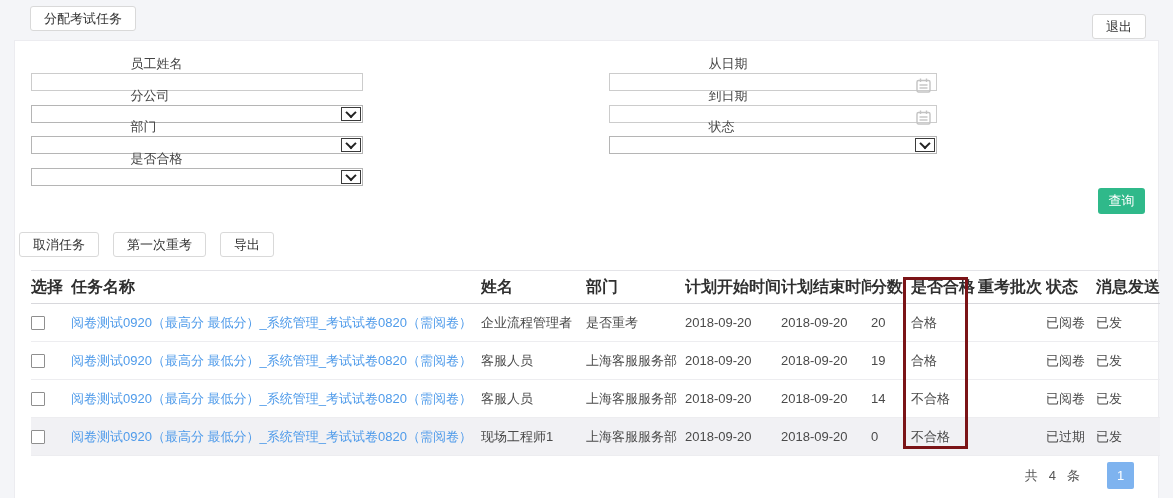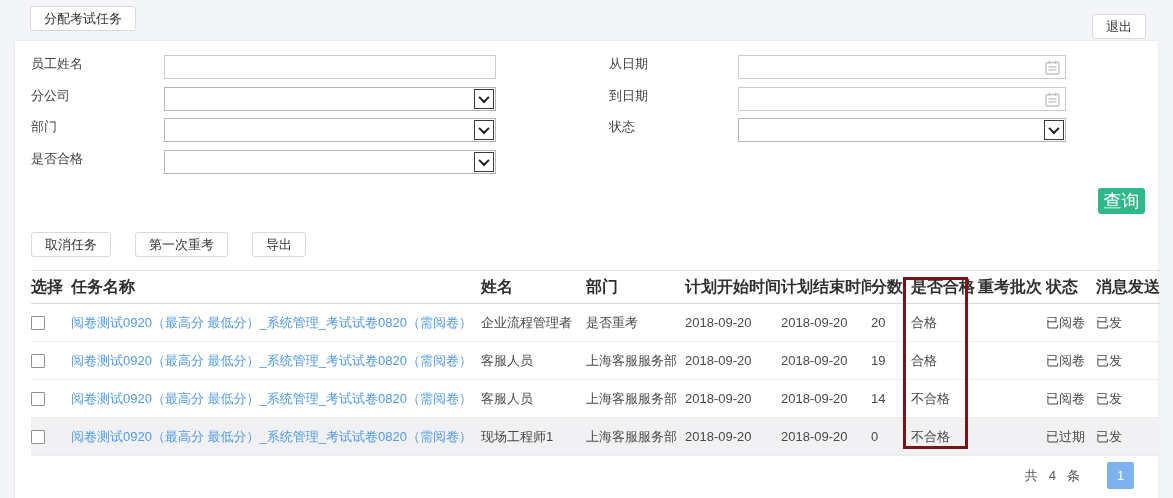--- a/index.html
+++ b/index.html
@@ -21,21 +21,21 @@
   .top-assign { position: absolute; left: 30px; top: 6px; }
   .top-logout { position: absolute; right: 27px; top: 14px; }
 
   
   .panel {
     position: absolute; left: 14px; right: 14px; top: 40px; bottom: 0;
     background: #fff; border: 1px solid #ececf0; border-bottom: none;
   }
 
   
-  .f-row { position: absolute; height: 36px; display: flex; align-items: flex-start; }
+  .f-row { position: absolute; height: 36px; display: flex; align-items: center; flex-direction: column; }
   .f-row .f-label { display: inline-block; color: #444; font-size: 13px; }
   .col-l { left: 16px; }
   .col-l .f-label { width: 133px; }
   .col-r { left: 594px; }
   .col-r .f-label { width: 129px; }
   .r1 { top: 14px; } .r2 { top: 46px; } .r3 { top: 77px; } .r4 { top: 109px; }
 
   .f-input {
     height: 23px; border: 1px solid #ccc; background: #fff;
     font-family: inherit; font-size: 13px; padding: 0 6px; outline: none;
@@ -58,25 +58,25 @@
     display: flex; align-items: center; justify-content: center;
   }
   .chev { width: 8px; height: 8px; border-right: 2px solid #222; border-bottom: 2px solid #222; transform: rotate(45deg) translate(-1px,-1px); }
   .selectbox.disabled { background: #efefef; border-color: #c3c3c3; }
   .selectbox.disabled .arrow-box { border-color: #ababab; background: #e4e4e4; }
   .selectbox.disabled .chev { border-color: #8b8b8b; }
 
   .search-btn {
     position: absolute; right: 13px; top: 147px; width: 47px; height: 26px;
     background: #2fb98a; color: #fff; border: none; border-radius: 3px;
-    font-size: 18px; font-family: inherit; cursor: pointer;
-  }
-
-  
-  .toolbar { position: absolute; left: 16px; top: 191px; display: flex; gap: 24px; }
+    font-size: 13px; font-family: inherit; cursor: pointer;
+  }
+
+  
+  .toolbar { position: absolute; left: 4px; top: 191px; display: flex; gap: 14px; }
 
   
   .table-wrap { position: absolute; left: 16px; top: 229px; }
   table { border-collapse: collapse; table-layout: fixed; width: 1129px; }
   thead tr { height: 33px; border-top: 1px solid #e4e4e8; border-bottom: 1px solid #d8d8dc; }
   th { text-align: left; font-size: 16px; font-weight: bold; color: #2f2f2f; padding: 0; white-space: nowrap; overflow: hidden; }
   tbody tr { height: 38px; border-bottom: 1px solid #ededf0; }
   tbody tr.alt { background: #f1f1f4; }
   td { font-size: 13px; color: #4a4a4a; padding: 0; white-space: nowrap; overflow: hidden; }
   .cb {

